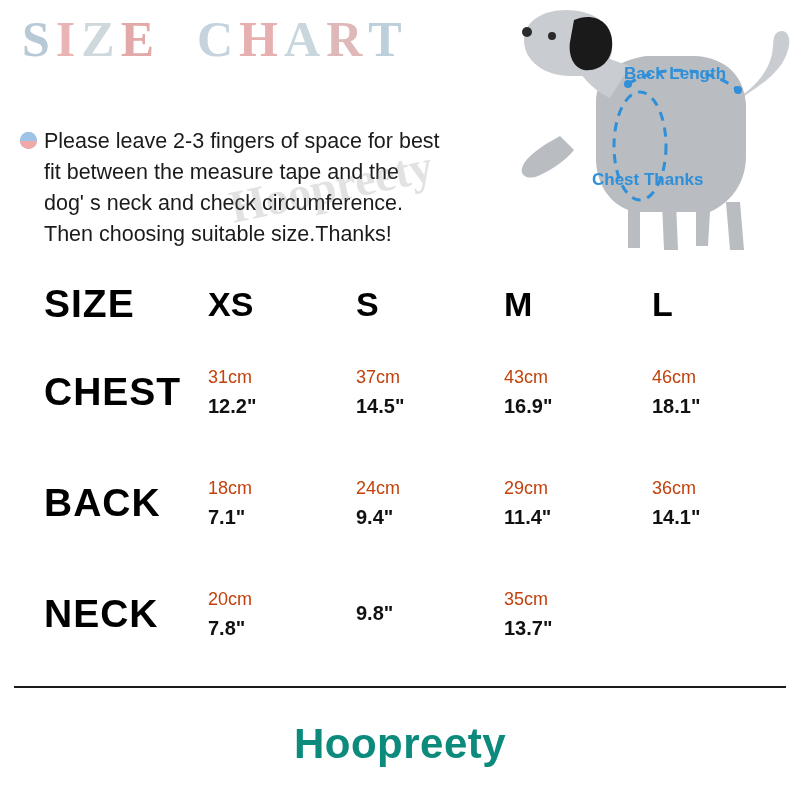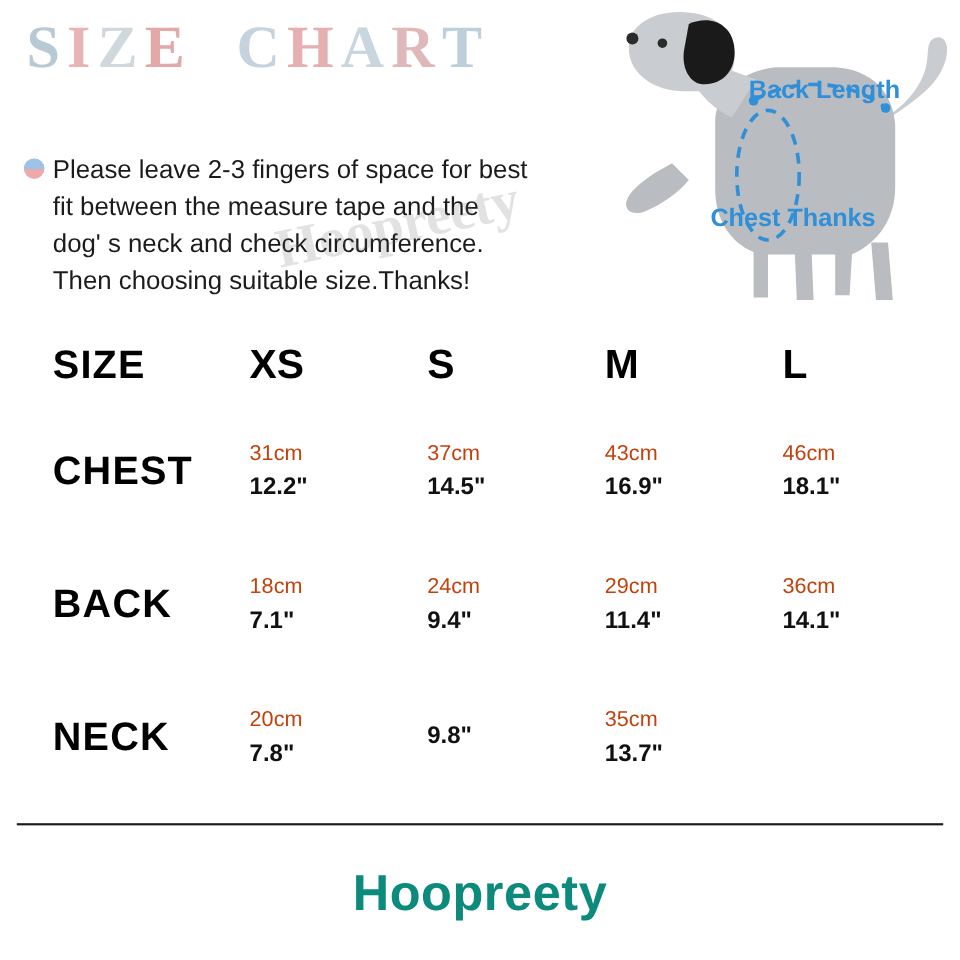--- a/index.html
+++ b/index.html
@@ -95,21 +95,21 @@
     position: absolute;
     left: 500px;
     top: 6px;
     width: 300px;
     height: 270px;
   }
   .dog-label {
     position: absolute;
     color: #2f8fd8;
     font-weight: bold;
-    font-size: 21px;
+    font-size: 17px;
     white-space: nowrap;
   }
   .dog-label.back {
     left: 124px;
     top: 58px;
   }
   .dog-label.chest {
     left: 92px;
     top: 164px;
   }
@@ -126,21 +126,21 @@
     width: 800px;
   }
   .cell {
     box-sizing: border-box;
     text-align: left;
   }
   .cell.label {
     width: 208px;
     text-align: left;
     padding-left: 44px;
-    font-size: 33px;
+    font-size: 39px;
     font-weight: bold;
     color: #000;
     letter-spacing: 1px;
   }
   .cell.val {
     width: 148px;
   }
 
   
   .row.header {

